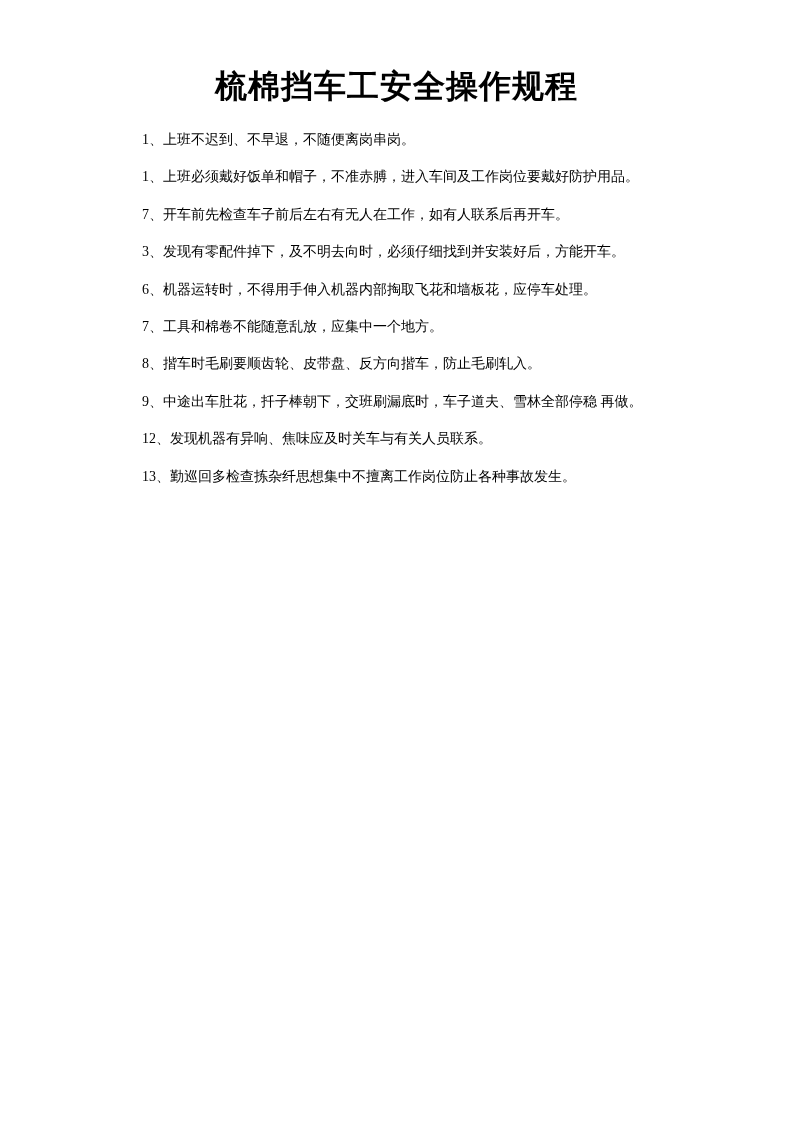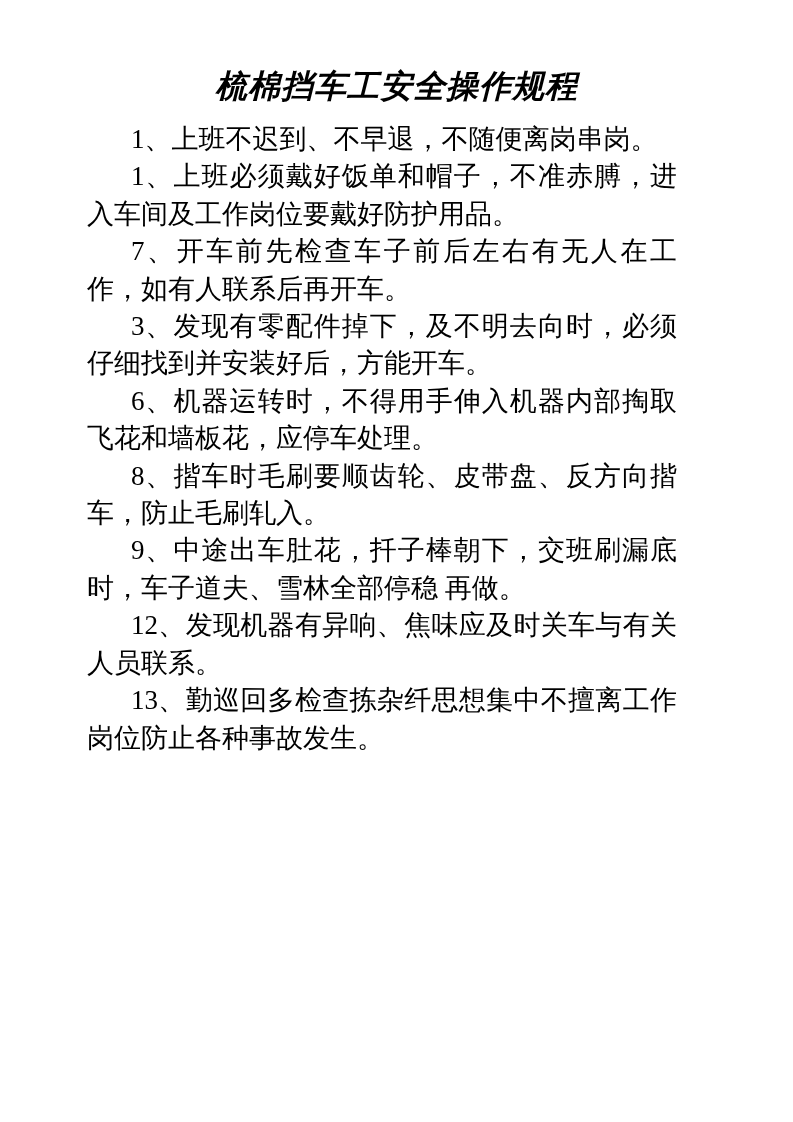--- a/index.html
+++ b/index.html
@@ -20,28 +20,27 @@
     position: absolute;
     top: 63px;
     left: 0;
     width: 100%;
     margin: 0;
     text-align: center;
     font-size: 32px;
     line-height: 46px;
     font-weight: bold;
     letter-spacing: 1px;
-    font-style: italic;
   }
   .doc-body {
     position: absolute;
     top: 121px;
-    left: 87px;
+    left: 98px;
     width: 590px;
-    font-size: 27px;
+    font-size: 14px;
     line-height: 37.4px;
     text-align: justify;
   }
   .doc-body p {
     margin: 0;
     padding: 0;
     text-indent: 44px;
     word-break: break-all;
   }
 </style>
@@ -50,18 +49,19 @@
 
 <div class="page">
   <h1 class="doc-title">梳棉挡车工安全操作规程</h1>
 
   <div class="doc-body">
     <p>1、上班不迟到、不早退，不随便离岗串岗。</p>
     <p>1、上班必须戴好饭单和帽子，不准赤膊，进入车间及工作岗位要戴好防护用品。</p>
     <p>7、开车前先检查车子前后左右有无人在工作，如有人联系后再开车。</p>
     <p>3、发现有零配件掉下，及不明去向时，必须仔细找到并安装好后，方能开车。</p>
     <p>6、机器运转时，不得用手伸入机器内部掏取飞花和墙板花，应停车处理。</p>
+    <p>7、工具和棉卷不能随意乱放，应集中一个地方。</p>
     <p>8、揩车时毛刷要顺齿轮、皮带盘、反方向揩车，防止毛刷轧入。</p>
     <p>9、中途出车肚花，扦子棒朝下，交班刷漏底时，车子道夫、雪林全部停稳 再做。</p>
     <p>12、发现机器有异响、焦味应及时关车与有关人员联系。</p>
     <p>13、勤巡回多检查拣杂纤思想集中不擅离工作岗位防止各种事故发生。</p>
   </div>
 </div>
 
 </body></html>

